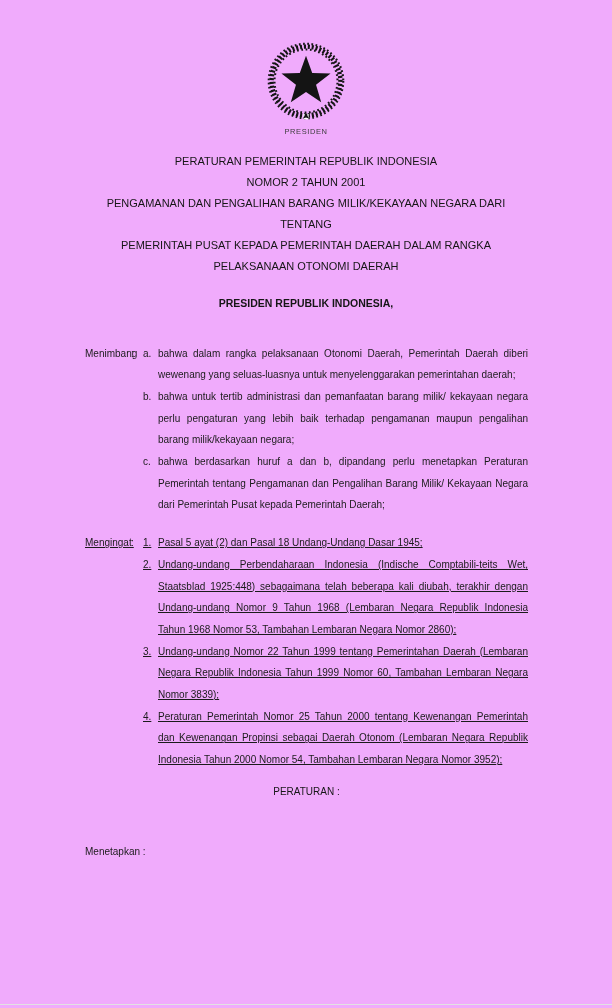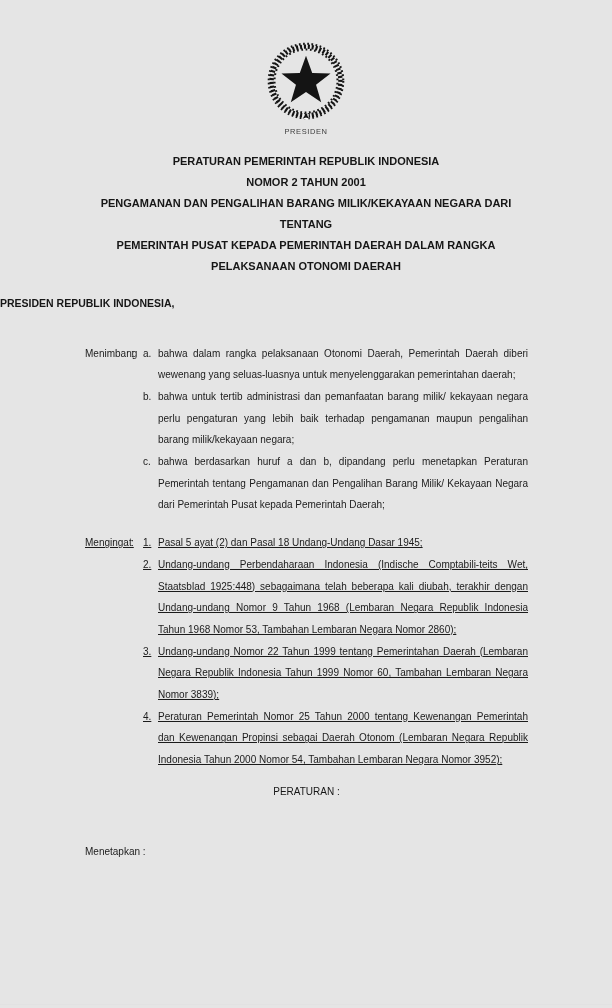--- a/index.html
+++ b/index.html
@@ -4,21 +4,21 @@
 <style>
   html, body {
     margin: 0;
     padding: 0;
     background: #ffffff;
   }
   .page {
     position: relative;
     width: 612px;
     height: 1008px;
-    background: #e5e5e5;
+    background: #f0abfc;
     overflow: hidden;
     font-family: "Liberation Sans", sans-serif;
     color: #1b1b1b;
   }
   
   .emblem-wrap {
     width: 100%;
     padding-top: 38px;
     text-align: center;
   }
@@ -31,28 +31,28 @@
     font-size: 7.5px;
     line-height: 10.5px;
     letter-spacing: 0.6px;
     color: #3d3d3d;
     margin-top: 3px;
   }
   
   .title-block {
     margin-top: 13px;
     text-align: center;
-    font-weight: bold;
+    font-weight: normal;
     font-size: 11px;
     line-height: 21px;
     color: #161616;
   }
   .salutation {
     margin-top: 16px;
-    text-align: left;
+    text-align: center;
     font-weight: bold;
     font-size: 10.5px;
     line-height: 21px;
     color: #161616;
   }
   
   .content {
     margin-left: 85px;
     margin-right: 84px;
     font-size: 10px;

